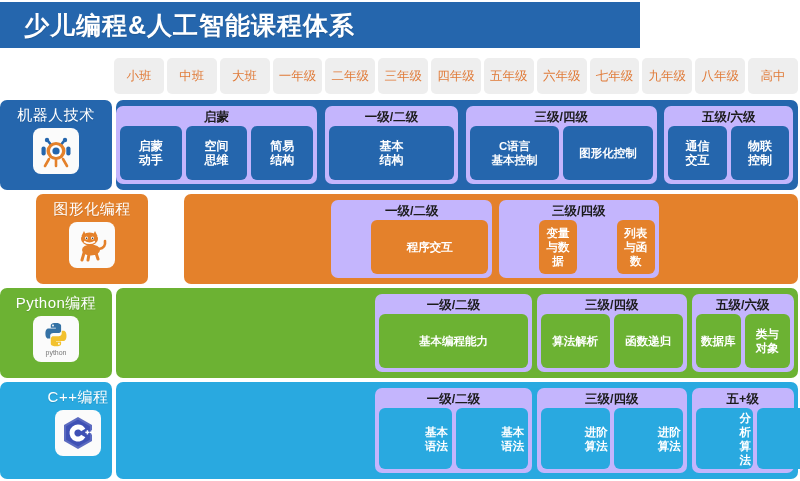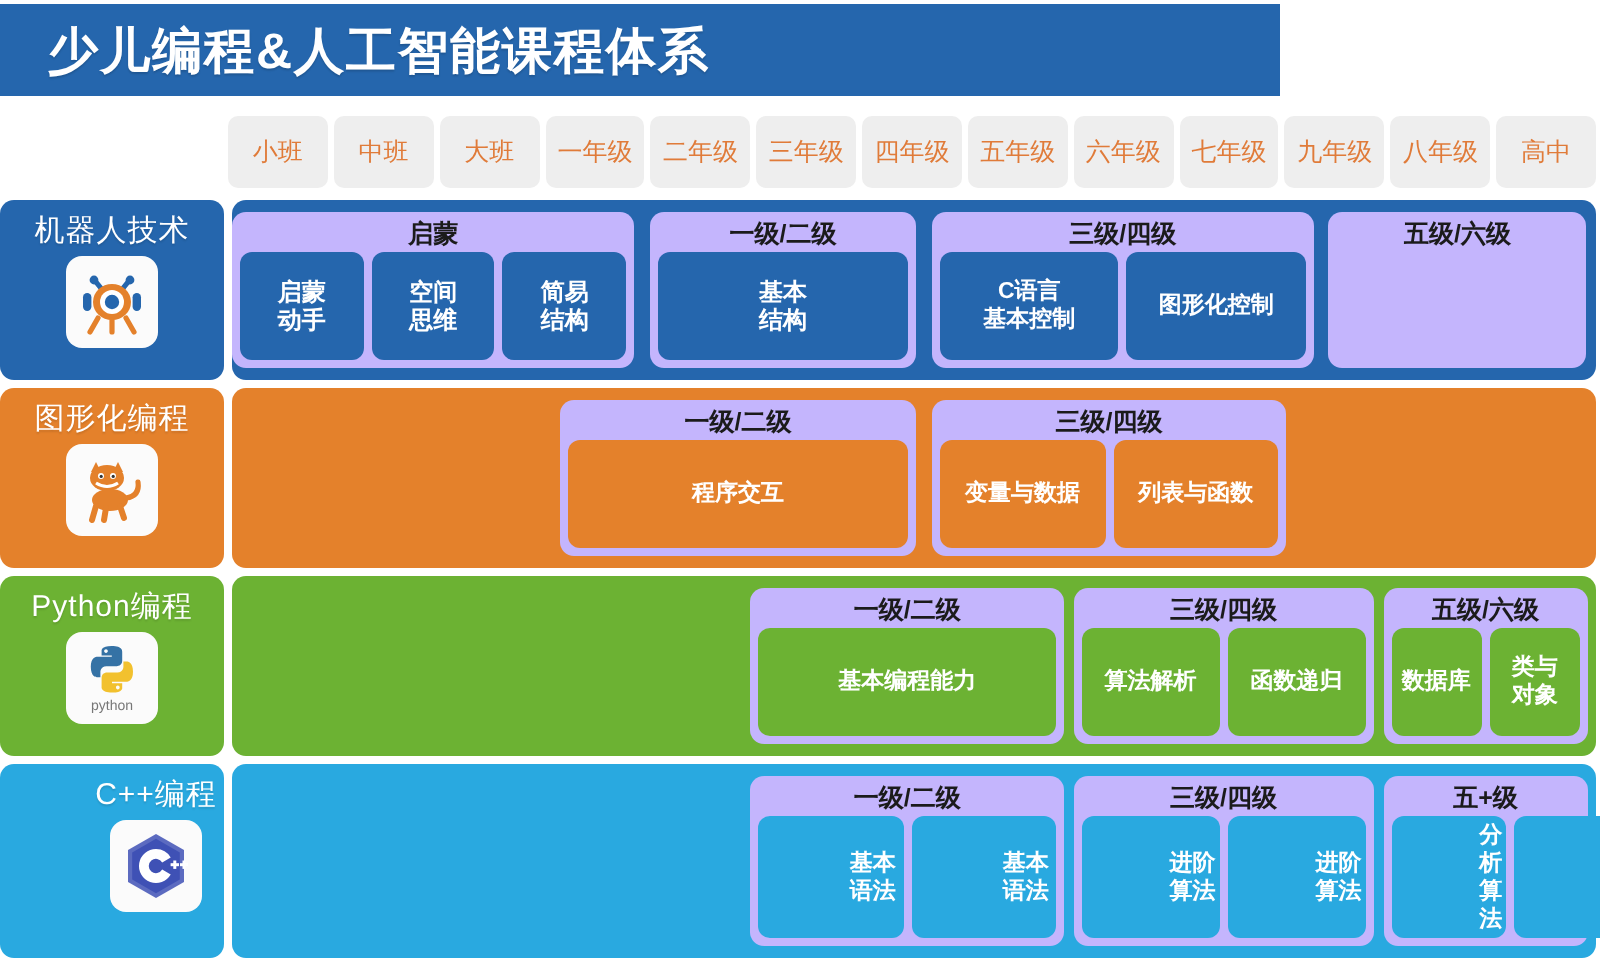--- a/index.html
+++ b/index.html
@@ -142,21 +142,21 @@
     font-size: 12px;
     font-weight: bold;
     line-height: 14px;
     padding: 0 2px;
     white-space: pre-line;
   }
   .chip.small { font-size: 11.5px; }
 
   
   .c-blue   { background: #2566ad; }
-  .c-orange { background: #e4812b; }
+  .c-orange { background: #e4812b; margin-left: 36px; }
   .c-green  { background: #6cb233; }
   .c-cyan   { background: #29a9e0; padding-left: 44px; }
 </style>
 </head>
 <body>
 
 <div id="page">
 
   <div class="header-bar">
     <div class="header-title">少儿编程&amp;人工智能课程体系</div>
@@ -221,20 +221,26 @@
         <div class="group-title">三级/四级</div>
         <div class="group-items">
           <div class="chip c-blue small">C语言
 基本控制</div>
           <div class="chip c-blue small">图形化控制</div>
         </div>
       </div>
 
       <div class="group" style="left:80.4%;width:18.9%">
         <div class="group-title">五级/六级</div>
+        <div class="group-items">
+          <div class="chip c-blue">通信
+交互</div>
+          <div class="chip c-blue">物联
+控制</div>
+        </div>
       </div>
 
     </div>
   </div>
 
   <div class="row row-1" style="pointer-events:none;background:transparent">
     <div style="width:112px;flex:0 0 112px"></div>
     <div class="row-track" style="background:transparent;pointer-events:auto">
       
     </div>

